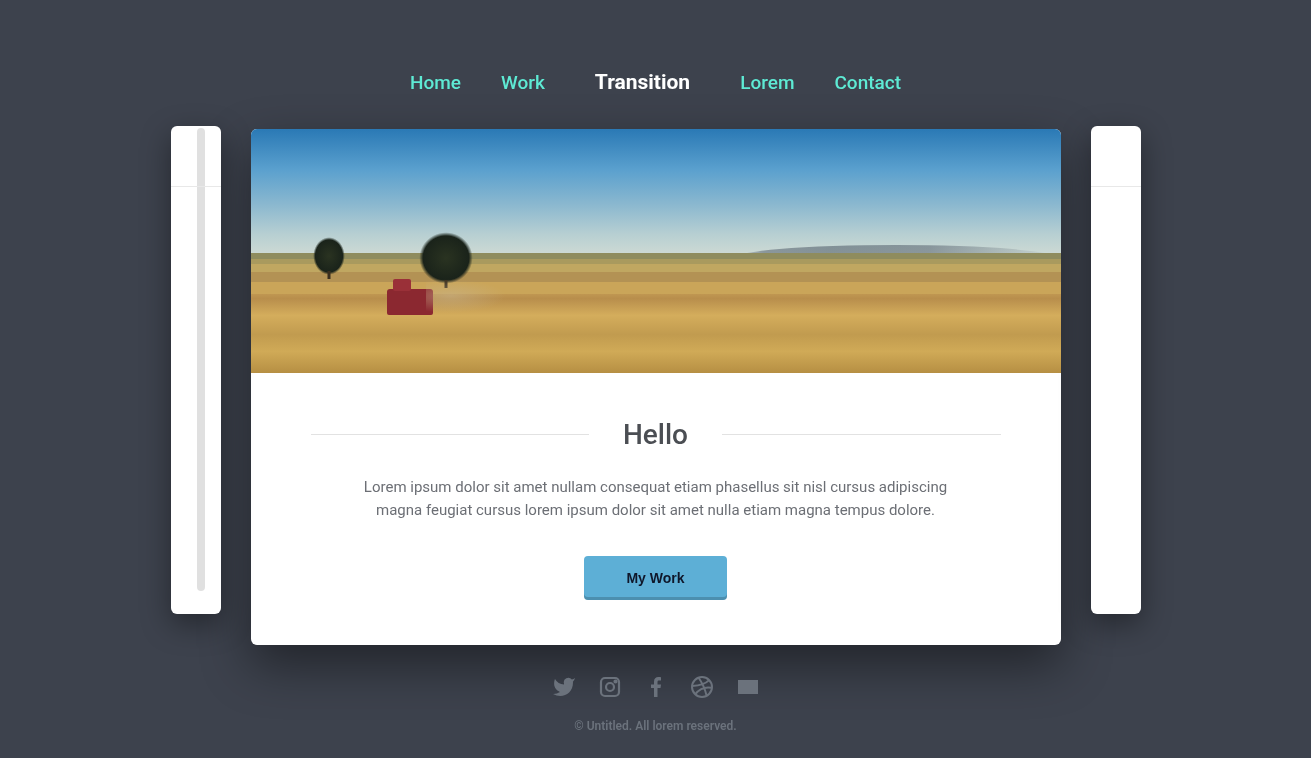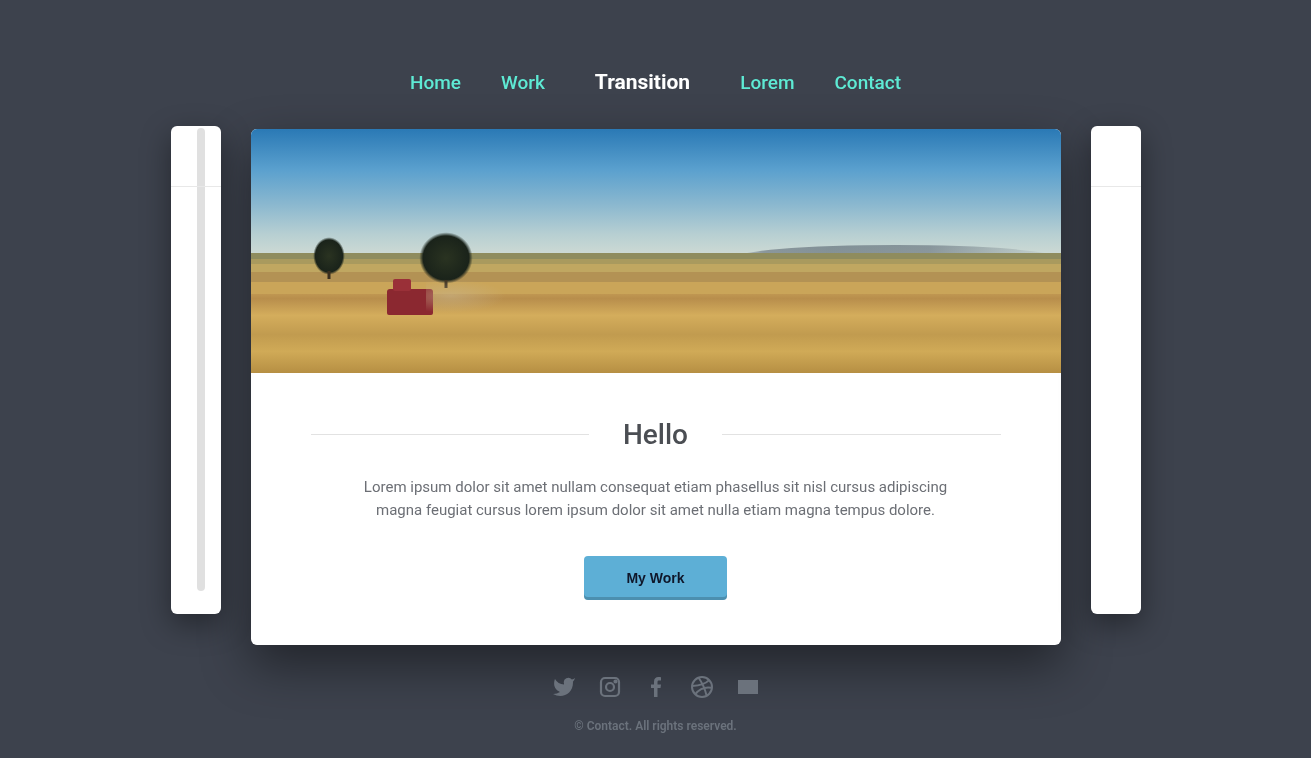--- a/index.html
+++ b/index.html
@@ -281,16 +281,16 @@
             <circle cx="12" cy="12" r="10"></circle>
             <path d="M8.56 2.75c4.37 6 6 9.42 8 17.72M19.13 5.09C15.22 9.14 10 10.44 2.25 10.94M21.75 12.84c-6.62-1.41-12.14 1-16.48 6.35"></path>
           </svg>
       </span>
       <span class="social-icon">
         <svg viewBox="0 0 24 24" fill="currentColor">
             <path d="M2 5h20v14H2V5zm10 7L3.5 6.5h17L12 12zm0 2l8.5-5.5V18h-17V8.5L12 14z"></path>
           </svg>
       </span>
     </div>
-    <div class="copyright">© Contact. All rights reserved.</div>
+    <div class="copyright">© Untitled. All lorem reserved.</div>
   </footer>
 
 </div>
 
 </body></html>

